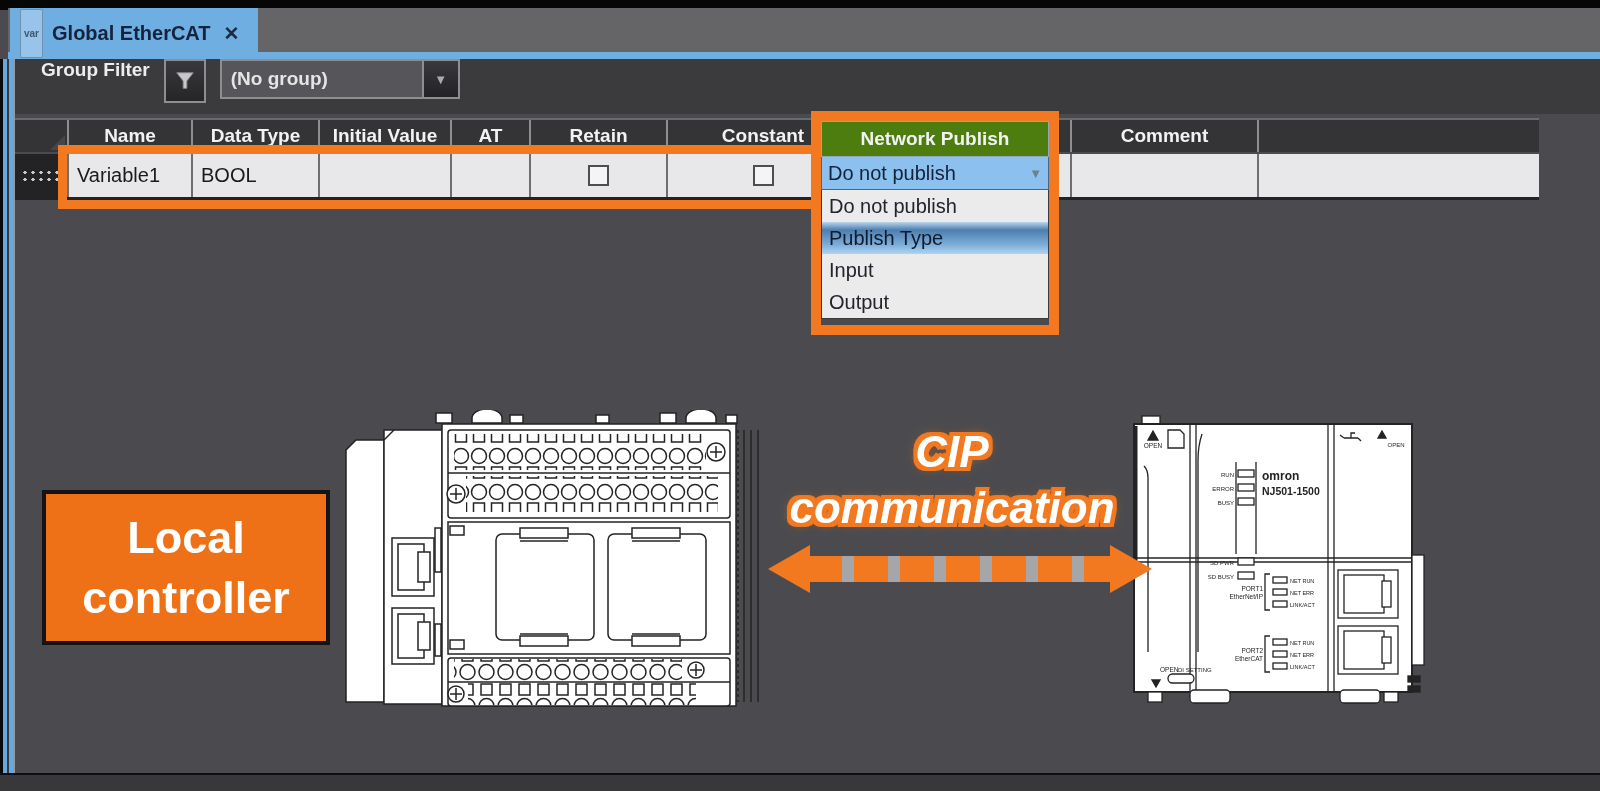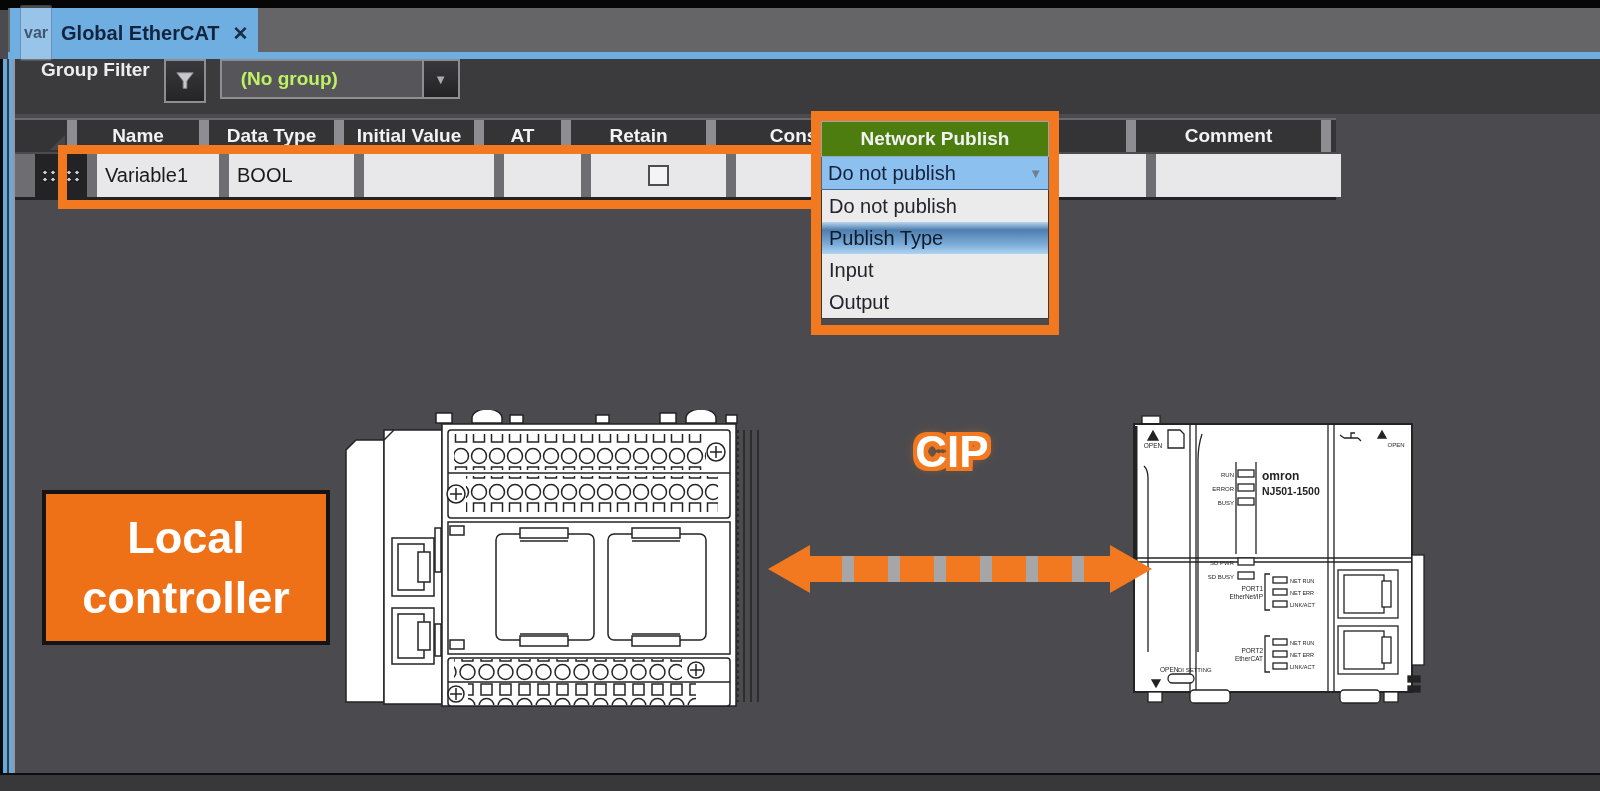--- a/index.html
+++ b/index.html
@@ -4,51 +4,51 @@
 <style>
   html,body{margin:0;padding:0;background:#222;}
   .screen{position:relative;width:1600px;height:791px;overflow:hidden;
     background:#4B4B4F;font-family:"Liberation Sans",sans-serif;}
 
   
   .top-black{position:absolute;left:0;top:0;width:1600px;height:10px;background:#060607;}
   .tabstrip{position:absolute;left:8px;top:8px;width:1592px;height:45px;background:#656568;}
   .tab{position:absolute;left:10px;top:8px;width:248px;height:50px;background:#6FAEE0;
     display:flex;align-items:center;gap:9px;padding:0 10px;box-sizing:border-box;z-index:3;}
-  .var-badge{font-size:16px;font-weight:bold;color:#3E5874;background:rgba(255,255,255,.28);
+  .var-badge{font-size:10px;font-weight:bold;color:#3E5874;background:rgba(255,255,255,.28);
     border:1px solid rgba(30,50,80,.35);border-radius:2px;padding:18px 3px;line-height:1.1;}
   .tab-label{font-size:20px;font-weight:600;color:#14233E;white-space:nowrap;}
   .tab-close{font-size:19px;font-weight:bold;color:#1A2B44;margin-left:4px;cursor:default;}
   .tab-underline{position:absolute;left:8px;top:52px;width:1592px;height:7px;background:#6FAEE0;z-index:2;}
   .left-strip{position:absolute;left:0;top:59px;width:15px;height:714px;
     background:linear-gradient(90deg,#0A0A0B 0 3px,#67A9DE 3px 7px,#3A3A3D 7px 9px,#67A9DE 9px 13px,#97979B 13px 15px);}
   .bottom-bar{position:absolute;left:0;top:773px;width:1600px;height:18px;background:#38383B;border-top:2px solid #0E0E10;box-sizing:border-box;}
 
   
   .toolbar{position:absolute;left:15px;top:59px;width:1585px;height:55px;background:#3B3B3E;
     display:flex;padding-left:26px;box-sizing:border-box;gap:14px;}
   .gf-label{font-size:19px;font-weight:bold;color:#EDEDEF;}
   .funnel-btn{width:38px;height:40px;background:linear-gradient(#39393D,#252528);
     border:2px solid #8E8E92;display:flex;align-items:center;justify-content:center;}
   .group-dd{width:240px;height:40px;border:2px solid #8E8E92;display:flex;box-sizing:border-box;background:#55555A;}
-  .group-dd .dd-value{flex:1;display:flex;align-items:center;padding-left:19px;
-    font-size:19px;font-weight:bold;color:#bef264;}
+  .group-dd .dd-value{flex:1;display:flex;align-items:center;padding-left:9px;
+    font-size:19px;font-weight:bold;color:#e5e5e5;}
   .group-dd .dd-btn{width:34px;background:linear-gradient(#39393D,#232326);border-left:2px solid #8E8E92;
     display:flex;align-items:center;justify-content:center;color:#ABABAF;font-size:13px;}
 
   
-  .thead,.trow{position:absolute;left:15px;width:1321px;display:grid;
+  .thead,.trow{position:absolute;left:15px;width:1524px;display:grid;
     grid-template-columns:52px 122px 125px 130px 77px 135px 190px 210px 185px minmax(0,1fr);
-    gap:10px;box-sizing:border-box;}
+    gap:2px;box-sizing:border-box;}
   .thead{top:118px;height:34px;background:#8E8E92;border-top:2px solid #6A6A6E;}
   .thead .hc{background:#343437;color:#F2F2F4;font-size:19px;font-weight:bold;
     display:flex;align-items:center;justify-content:center;position:relative;overflow:hidden;}
   .corner-tri{position:absolute;right:2px;bottom:2px;width:0;height:0;
     border-left:15px solid transparent;border-bottom:15px solid #45454A;}
-  .trow{top:154px;height:46px;background:#6E6E72;border-bottom:3px solid #232325;padding-left:20px;}
+  .trow{top:154px;height:46px;background:#6E6E72;border-bottom:3px solid #232325;}
   .trow .rc{background:#E8E8EA;color:#1A1A1A;font-size:20px;display:flex;align-items:center;overflow:hidden;}
   .rc.text{padding-left:8px;}
   .rc.center{justify-content:center;}
   .rc.selector{background:#232326;justify-content:center;}
   .dots{width:40px;height:13px;
     background-image:radial-gradient(#C9C9CE 1.6px,transparent 1.9px);background-size:8px 7px;}
   .checkbox{width:21px;height:21px;background:#F4F4F6;border:2px solid #4E4E52;box-sizing:border-box;}
 
   
   .row-highlight{position:absolute;left:58px;top:145px;width:792px;height:64px;
@@ -65,21 +65,21 @@
   .np-item.hl{background:linear-gradient(180deg,#B8D6EE 0%,#4E7EAE 25%,#7CACD8 70%,#AFD4F2 100%);color:#0F1B2C;}
 
   
   .local-box{position:absolute;left:42px;top:490px;width:288px;height:155px;background:#EE7118;
     border:4px solid #141414;box-sizing:border-box;display:flex;flex-direction:column;
     align-items:center;justify-content:center;gap:12px;z-index:2;}
   .local-box .ln{color:#FFFFFF;font-size:45px;font-weight:bold;line-height:1.05;}
   .cip-label{position:absolute;left:760px;top:424px;width:384px;text-align:center;z-index:3;}
   .cip-label .ln{color:#FFFFFF;font-size:44px;font-weight:bold;line-height:1.27;
     text-shadow:-4px -4px 0 #F2791F,4px -4px 0 #F2791F,-4px 4px 0 #F2791F,4px 4px 0 #F2791F,
-      -4px 0 0 #F2791F,4px 0 0 #F2791F,0 -4px 0 #F2791F,0 4px 0 #F2791F,0 0 12px rgba(242,121,31,.85);}
+      -4px 0 0 #F2791F,4px 0 0 #F2791F,0 -4px 0 #F2791F,0 4px 0 #F2791F,0 0 12px rgba(242,121,31,.85);font-style:italic;}
   .arrow-shaft{position:absolute;left:808px;top:556px;width:304px;height:26px;z-index:4;
     background:repeating-linear-gradient(90deg,#F2791F 0 34px,#A6A6A8 34px 46px);}
   .arrow-head{position:absolute;top:545px;width:0;height:0;z-index:4;
     border-top:24px solid transparent;border-bottom:24px solid transparent;}
   .arrow-head.left{left:768px;border-right:42px solid #F2791F;}
   .arrow-head.right{left:1110px;border-left:42px solid #F2791F;}
   .plc-left{position:absolute;left:344px;top:410px;z-index:1;}
   .plc-right{position:absolute;left:1132px;top:414px;z-index:1;}
   .plc-right text{fill:#232323;stroke:none;font-family:"Liberation Sans",sans-serif;}
 </style>
@@ -228,20 +228,21 @@
         <path d="M106,284 h12 M112,278 v12" fill="none"></path>
       <line x1="394" y1="20" x2="394" y2="292" stroke-dasharray="3,3"></line>
       <line x1="400" y1="20" x2="400" y2="292"></line>
       <line x1="407" y1="20" x2="407" y2="292"></line>
       <line x1="414" y1="20" x2="414" y2="292"></line>
     </g>
   </svg>
 
   <div class="cip-label">
     <div class="ln">CIP</div>
+    <div class="ln">communication</div>
   </div>
   <div class="arrow-head left"></div>
   <div class="arrow-shaft"></div>
   <div class="arrow-head right"></div>
 
   <svg class="plc-right" width="294" height="292" viewBox="0 0 294 292">
     <g stroke="#232323" fill="#fff" stroke-width="1.3">
       <rect x="10" y="2" width="18" height="9"></rect>
       <rect x="2" y="10" width="278" height="268" stroke-width="2"></rect>
       <line x1="4" y1="12" x2="4" y2="160" stroke-width="3"></line>

